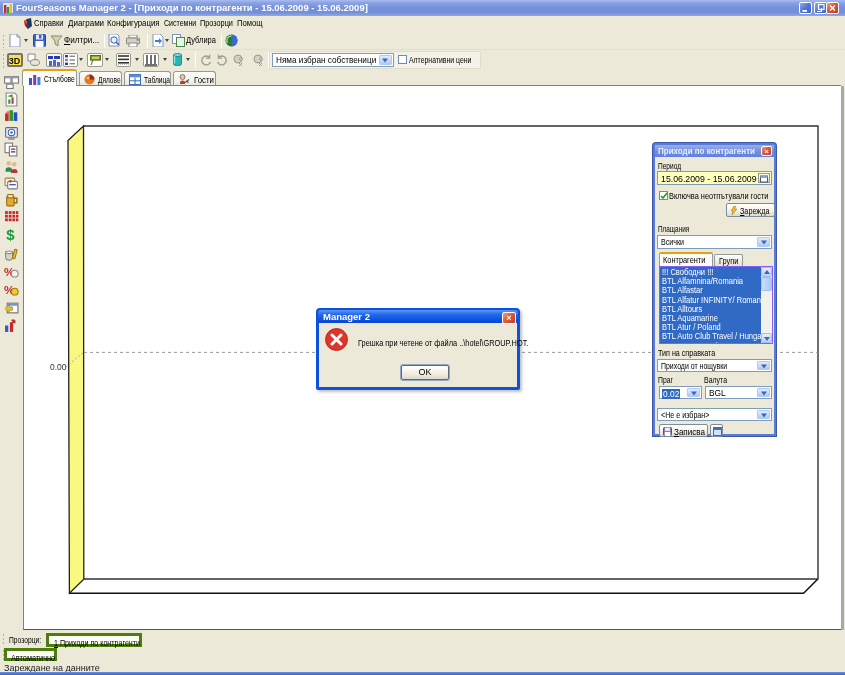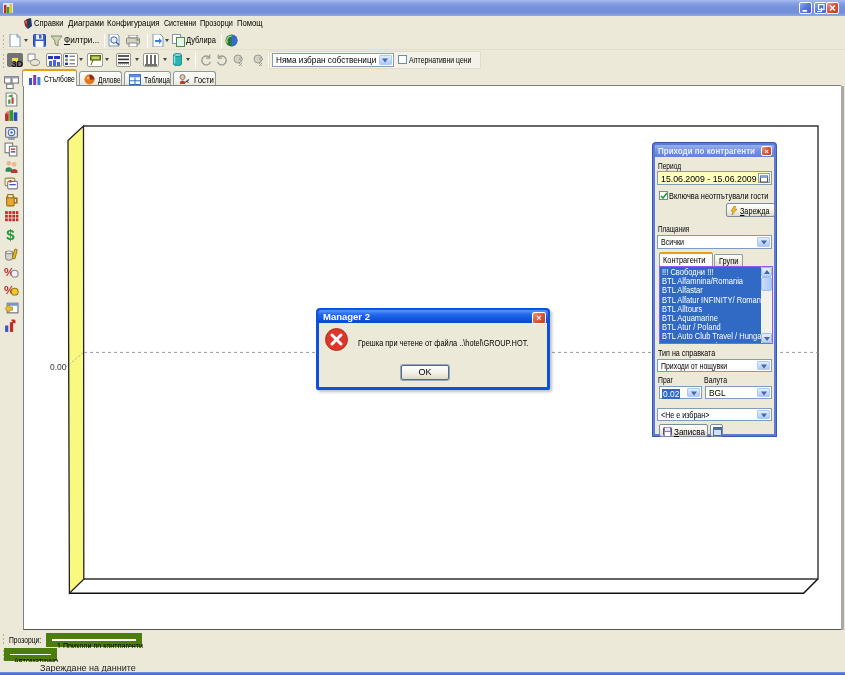--- a/index.html
+++ b/index.html
@@ -60,35 +60,35 @@
 #paneltitle span { position:absolute; left:3px; top:1px; font-size:8.6px; font-weight:bold; color:#E8EEFF; white-space:nowrap; }
 #panelx { position:absolute; right:2px; top:1px; width:11px; height:10px; border-radius:2px; border:1px solid #fff;
   background:linear-gradient(135deg,#F0A08C 0%,#D9563A 45%,#C13C1E 100%); }
 .plabel { position:absolute; font-size:8.5px; color:#000; white-space:nowrap; }
 .pcombo { position:absolute; background:#fff; border:1px solid #7F9DB9; }
 .pcombo .ctext { position:absolute; left:3px; top:50%; transform:translateY(-50%); font-size:8.4px; color:#000; white-space:nowrap; }
 .xpbtn { position:absolute; background:linear-gradient(180deg,#FFFFFF 0%,#F2F0E4 60%,#DDD9C8 100%);
   border:1px solid #7B8BA0; border-radius:2px; font-size:8.5px; color:#000; }
 
 
-#dialog { left:316px; top:308px; width:234px; height:82px; background:#ECE9D8;
+#dialog { left:316px; top:308px; width:204px; height:82px; background:#ECE9D8;
   border:3px solid #0C52DD; border-radius:4px 4px 2px 2px; box-shadow:2px 2px 3px rgba(0,0,0,0.25); }
 #dlgtitle { position:absolute; left:-1px; top:-1px; right:-1px; height:13px; border-radius:3px 3px 0 0;
   background:linear-gradient(180deg,#5E97F8 0%,#2268EE 35%,#0C50DA 80%,#0A4ACF 100%); }
 #dlgtitle span { position:absolute; left:5px; top:1px; font-size:9.5px; font-weight:bold; color:#fff; }
 #dlgx { position:absolute; right:1px; top:1px; width:14px; height:12px; border-radius:2px; border:1px solid #fff;
   background:linear-gradient(135deg,#F0A08C 0%,#E0603F 40%,#C13C1E 100%); }
 .xglyph { position:absolute; left:50%; top:48%; transform:translate(-50%,-50%); color:#fff; font-weight:bold; font-size:9px; font-family:"Liberation Sans",sans-serif;}
 
 
 #winrow { left:0; top:631px; width:845px; height:17px; background:#ECE9D8; }
 #autorow { left:0; top:648px; width:845px; height:14px; background:#ECE9D8; }
 #statusbar { left:0; top:662px; width:845px; height:10px; background:#ECE9D8; }
 #bluestrip { left:0; top:672px; width:845px; height:3px; background:linear-gradient(180deg,#6F8FE0,#3A62C8); }
-.whitebtn { position:absolute; background:#FDFCF7; border:6px solid #4d7c0f; font-size:8.4px; color:#000; }
+.whitebtn { position:absolute; background:#FDFCF7; border:3px solid #4d7c0f; font-size:8.4px; color:#000; }
 
 
 #t_m1 { transform: scaleX(0.88); transform-origin: 0 50%; display:inline-block; }
 #t_m2 { transform: scaleX(0.93); transform-origin: 0 50%; display:inline-block; }
 #t_m3 { transform: scaleX(0.91); transform-origin: 0 50%; display:inline-block; }
 #t_m4 { transform: scaleX(0.82); transform-origin: 0 50%; display:inline-block; }
 #t_m5 { transform: scaleX(0.85); transform-origin: 0 50%; display:inline-block; }
 #t_m6 { transform: scaleX(0.89); transform-origin: 0 50%; display:inline-block; }
 #t_filtri { transform: scaleX(0.96); transform-origin: 0 50%; display:inline-block; }
 #t_dublira { transform: scaleX(0.88); transform-origin: 0 50%; display:inline-block; }
@@ -110,34 +110,35 @@
 #t_prihodi { transform: translateY(-50%) scaleX(0.83) !important; transform-origin: 0 0; }
 #t_prag { transform: scaleX(0.8); transform-origin: 0 50%; display:inline-block; }
 #t_valuta { transform: scaleX(0.82); transform-origin: 0 50%; display:inline-block; }
 #t_neizb { transform: translateY(-50%) scaleX(0.85) !important; transform-origin: 0 0; }
 #t_zapisva { transform: scaleX(0.95); transform-origin: 0 50%; display:inline-block; }
 #t_err { transform: scaleX(0.86); transform-origin: 0 50%; display:inline-block; }
 #t_prozorci { transform: scaleX(0.79); transform-origin: 0 50%; display:inline-block; }
 #t_wintab { transform: scaleX(0.85); transform-origin: 0 50%; display:inline-block; }
 #t_auto { transform: scaleX(0.87); transform-origin: 0 50%; display:inline-block; }
 #titletext { font-size:9.5px !important; }
-#t_status { font-size:9px !important;margin-left:36px; }
+#t_status { font-size:9px !important; }
 #t_ptitle { transform: scaleX(0.93); transform-origin:0 0; display:inline-block; }
 #listtext { transform: scaleX(0.9); transform-origin:0 0; }
 </style>
 </head>
 <body>
 
 <div class="abs" id="titlebar">
   <svg class="abs" id="titleicon" viewBox="0 0 10 10">
     <rect x="0" y="0" width="10" height="10" fill="#dce6f8"></rect>
     <rect x="1" y="2" width="2.4" height="8" fill="#cc2222"></rect>
     <rect x="3.8" y="4" width="2.4" height="6" fill="#2a9a2a"></rect>
     <rect x="6.6" y="1" width="2.4" height="9" fill="#e8c020"></rect>
   </svg>
+  <div class="abs" id="titletext">FourSeasons Manager 2 - [Приходи по контрагенти - 15.06.2009 - 15.06.2009]</div>
   <div class="abs capbtn" id="btnmin" style="left:799px;">
       <svg style="position:absolute;left:0;top:0;width:11px;height:10px;" viewBox="0 0 11 10">
         <rect x="2.5" y="7" width="4.5" height="1.8" fill="#fff"></rect>
       </svg>
     </div>
   <div class="abs capbtn" id="btnmax" style="left:814px;">
       <svg style="position:absolute;left:0;top:0;width:11px;height:10px;" viewBox="0 0 11 10">
         <rect x="3.5" y="1.5" width="5.5" height="5" fill="none" stroke="#fff" stroke-width="1.2"></rect>
         <path d="M2 8.5 H6.5 V5" fill="none" stroke="#fff" stroke-width="1.2"></path>
       </svg>
@@ -226,21 +227,21 @@
   <svg class="ticon" style="left:225px;top:3px;width:13px;height:13px;" viewBox="0 0 13 13">
     <circle cx="6.5" cy="6.5" r="6" fill="#2a7a2a"></circle>
     <path d="M6.5 0.5 A6 6 0 0 1 6.5 12.5 Z" fill="#3a6ad0"></path>
     <path d="M6.5 2 A 4.5 4.5 0 0 0 2.5 9" fill="none" stroke="#9ad09a" stroke-width="1.5"></path>
   </svg>
 </div>
 
 <div class="abs" id="toolbar2">
   <div class="handle" style="top:3px;height:15px;"></div>
 
-  <div class="ticon" style="left:6.5px;top:2.5px;width:16px;height:14px;border:5px solid #737373;border-radius:2px;background:#fde047;font-size:9px;font-weight:bold;color:#111;text-align:center;line-height:12px;">3D</div>
+  <div class="ticon" style="left:6.5px;top:2.5px;width:16px;height:14px;border:2px solid #737373;border-radius:2px;background:#fde047;font-size:9px;font-weight:bold;color:#111;text-align:center;line-height:12px;">3D</div>
 
   <svg class="ticon" style="left:26px;top:2.5px;width:15px;height:14px;" viewBox="0 0 15 14">
     <path d="M2 1 H9 V8 H2 Z" fill="#fff" stroke="#888"></path>
     <ellipse cx="9" cy="9.5" rx="4.5" ry="3" fill="#e8e4d4" stroke="#888"></ellipse>
   </svg>
 
   <div class="ticon" style="left:46px;top:2.5px;width:16px;height:14px;border:1px solid #9a9a8a;border-radius:2px;background:#f8f7f2;">
   <svg style="position:absolute;left:1px;top:2px;width:13px;height:10px;" viewBox="0 0 13 10">
     <rect x="0" y="0" width="5" height="3" fill="#2a3ab4"></rect>
     <rect x="6" y="0" width="6" height="3" fill="#2a3ab4"></rect>

